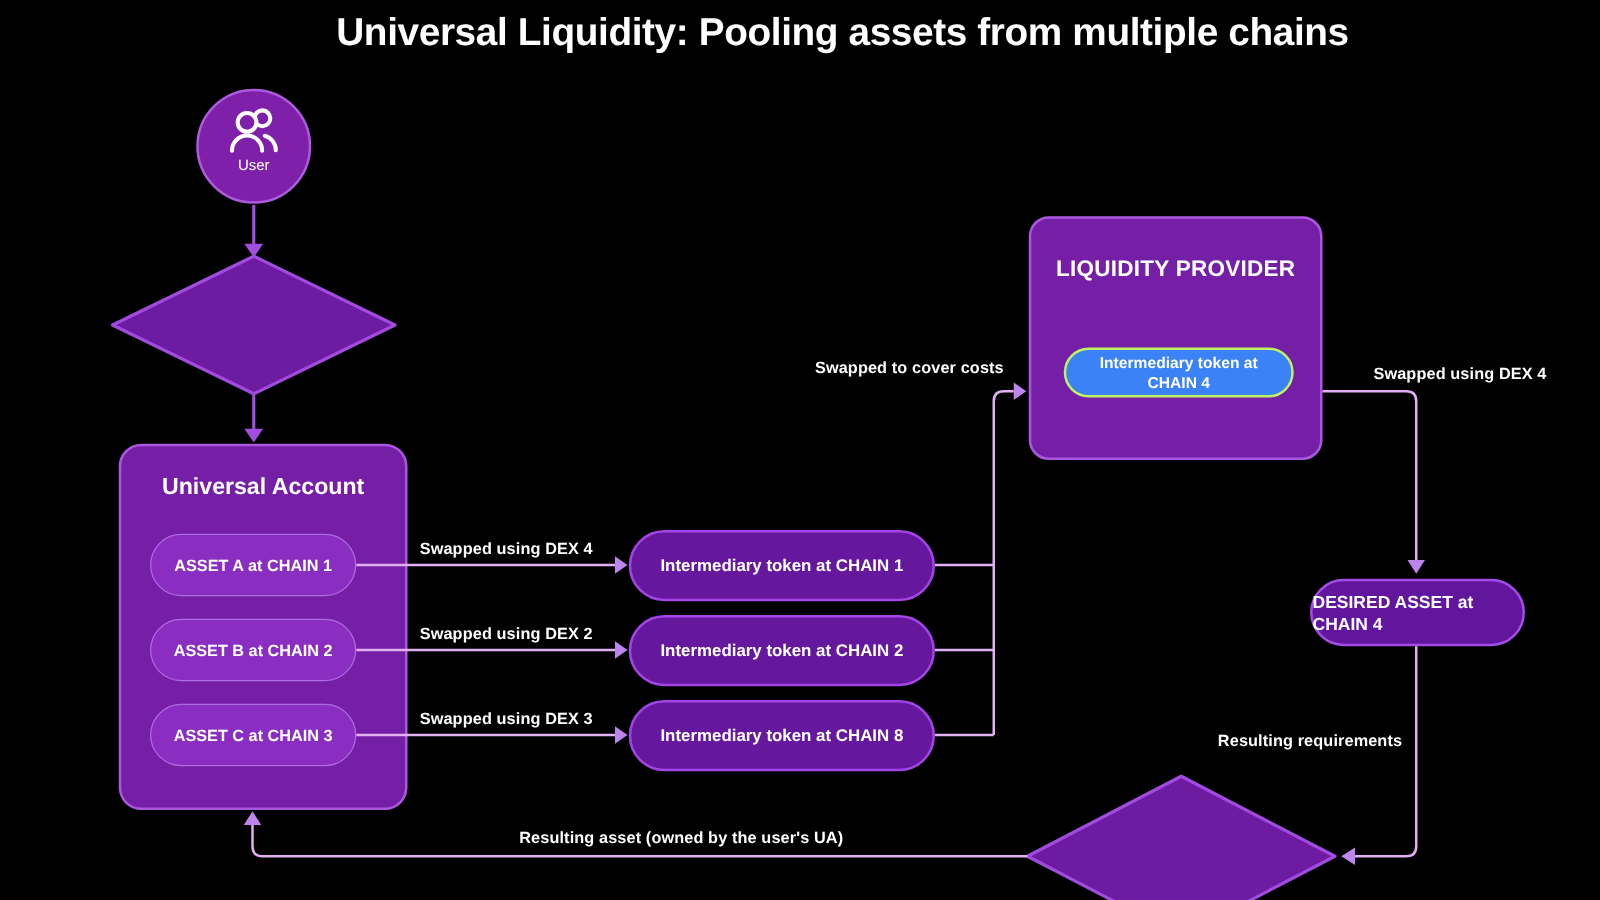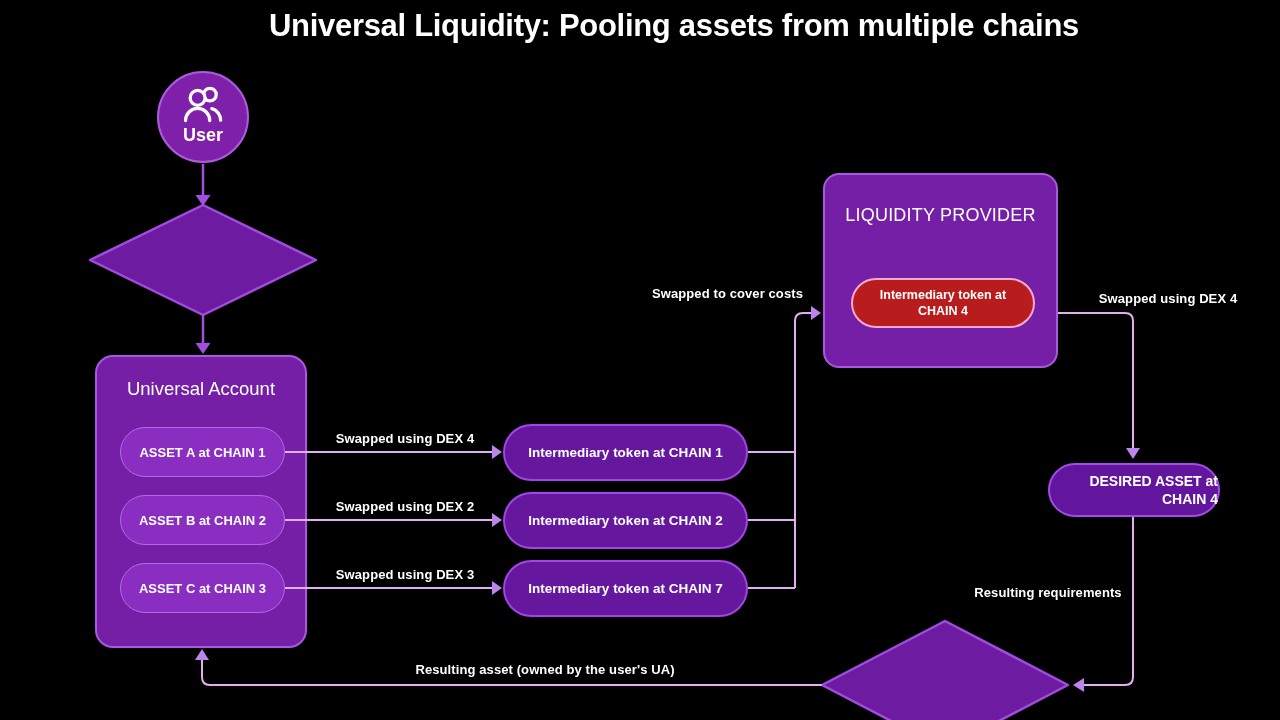--- a/index.html
+++ b/index.html
@@ -15,26 +15,26 @@
   
   #connector-layer{position:absolute;inset:0;z-index:5;pointer-events:none;}
   
   .node{z-index:1;box-sizing:border-box;}
   #user-circle{
     left:157px;top:71px;width:92px;height:92px;border-radius:50%;
     background:#7F20AA;border:2px solid #AB5BDB;
     display:flex;flex-direction:column;align-items:center;justify-content:flex-start;
   }
   #user-circle svg{margin-top:9px;}
-  .user-label{font-size:18px;font-weight:700;margin-top:-3px;}
+  .user-label{font-size:12px;font-weight:400;margin-top:-3px;}
   .box{
     background:#741FA6;border:2px solid #AA58DF;border-radius:18px;
   }
-  #universal-account-box{left:95px;top:355px;width:212px;height:293px;}
-  .box-title{position:absolute;left:0;width:100%;text-align:center;font-weight:400;}
+  #universal-account-box{left:95px;top:355px;width:231px;height:293px;}
+  .box-title{position:absolute;left:0;width:100%;text-align:center;font-weight:700;}
   #ua-title{top:21px;font-size:18.5px;}
   .asset-pill{
     position:absolute;left:23px;width:165px;height:50px;border-radius:25px;
     background:#8A2EC2;border:1.5px solid #AF6AE2;box-sizing:border-box;
     display:flex;align-items:center;justify-content:center;
     font-size:13px;font-weight:700;
   }
   #asset-pill-a{top:70px;}
   #asset-pill-b{top:138px;}
   #asset-pill-c{top:206px;}
@@ -43,29 +43,29 @@
     background:#65189E;border:2px solid #A344E6;box-sizing:border-box;
     display:flex;align-items:center;justify-content:center;
     font-size:13.5px;font-weight:700;z-index:1;
   }
   #intermediary-pill-1{top:424px;}
   #intermediary-pill-2{top:492px;}
   #intermediary-pill-3{top:560px;}
   #liquidity-provider-box{left:823px;top:173px;width:235px;height:195px;border-radius:16px;}
   #lp-title{top:30px;font-size:18px;letter-spacing:0.2px;}
   #lp-token-pill{
-    position:absolute;left:26px;top:103px;width:184px;height:50px;border-radius:25px;
-    background:#b91c1c;border:2px solid #f9a8d4;box-sizing:border-box;
+    position:absolute;left:26px;top:103px;width:184px;height:40px;border-radius:25px;
+    background:#3b82f6;border:2px solid #bef264;box-sizing:border-box;
     display:flex;flex-direction:column;align-items:center;justify-content:center;
     font-size:12.5px;font-weight:700;line-height:1.3;text-align:center;
   }
   #desired-asset-pill{
     left:1048px;top:463px;width:172px;height:54px;border-radius:27px;
     background:#62169E;border:2px solid #A34DE8;box-sizing:border-box;
-    display:flex;flex-direction:column;align-items:flex-end;justify-content:center;
+    display:flex;flex-direction:column;align-items:flex-start;justify-content:center;
     font-size:14px;font-weight:700;line-height:1.3;text-align:center;z-index:1;
   }
   .diamond-label{
     z-index:10;text-align:center;font-weight:700;line-height:1.3;
   }
   #signs-diamond-label{left:120px;top:238px;width:166px;font-size:17px;}
   #goal-diamond-label{left:855px;top:662px;width:180px;font-size:15.5px;}
   .edge-label{
     z-index:10;font-size:13px;font-weight:700;text-align:center;letter-spacing:0.1px;
   }
@@ -99,21 +99,21 @@
 
   <div class="abs node box" id="universal-account-box">
     <div class="box-title" id="ua-title">Universal Account</div>
     <div class="asset-pill" id="asset-pill-a">ASSET A at CHAIN 1</div>
     <div class="asset-pill" id="asset-pill-b">ASSET B at CHAIN 2</div>
     <div class="asset-pill" id="asset-pill-c">ASSET C at CHAIN 3</div>
   </div>
 
   <div class="abs intermediary-pill" id="intermediary-pill-1">Intermediary token at CHAIN 1</div>
   <div class="abs intermediary-pill" id="intermediary-pill-2">Intermediary token at CHAIN 2</div>
-  <div class="abs intermediary-pill" id="intermediary-pill-3">Intermediary token at CHAIN 7</div>
+  <div class="abs intermediary-pill" id="intermediary-pill-3">Intermediary token at CHAIN 8</div>
 
   <div class="abs node box" id="liquidity-provider-box">
     <div class="box-title" id="lp-title">LIQUIDITY PROVIDER</div>
     <div id="lp-token-pill" class="two-line">
       <span>Intermediary token at</span>
       <span>CHAIN 4</span>
     </div>
   </div>
 
   <div class="abs node two-line" id="desired-asset-pill">

